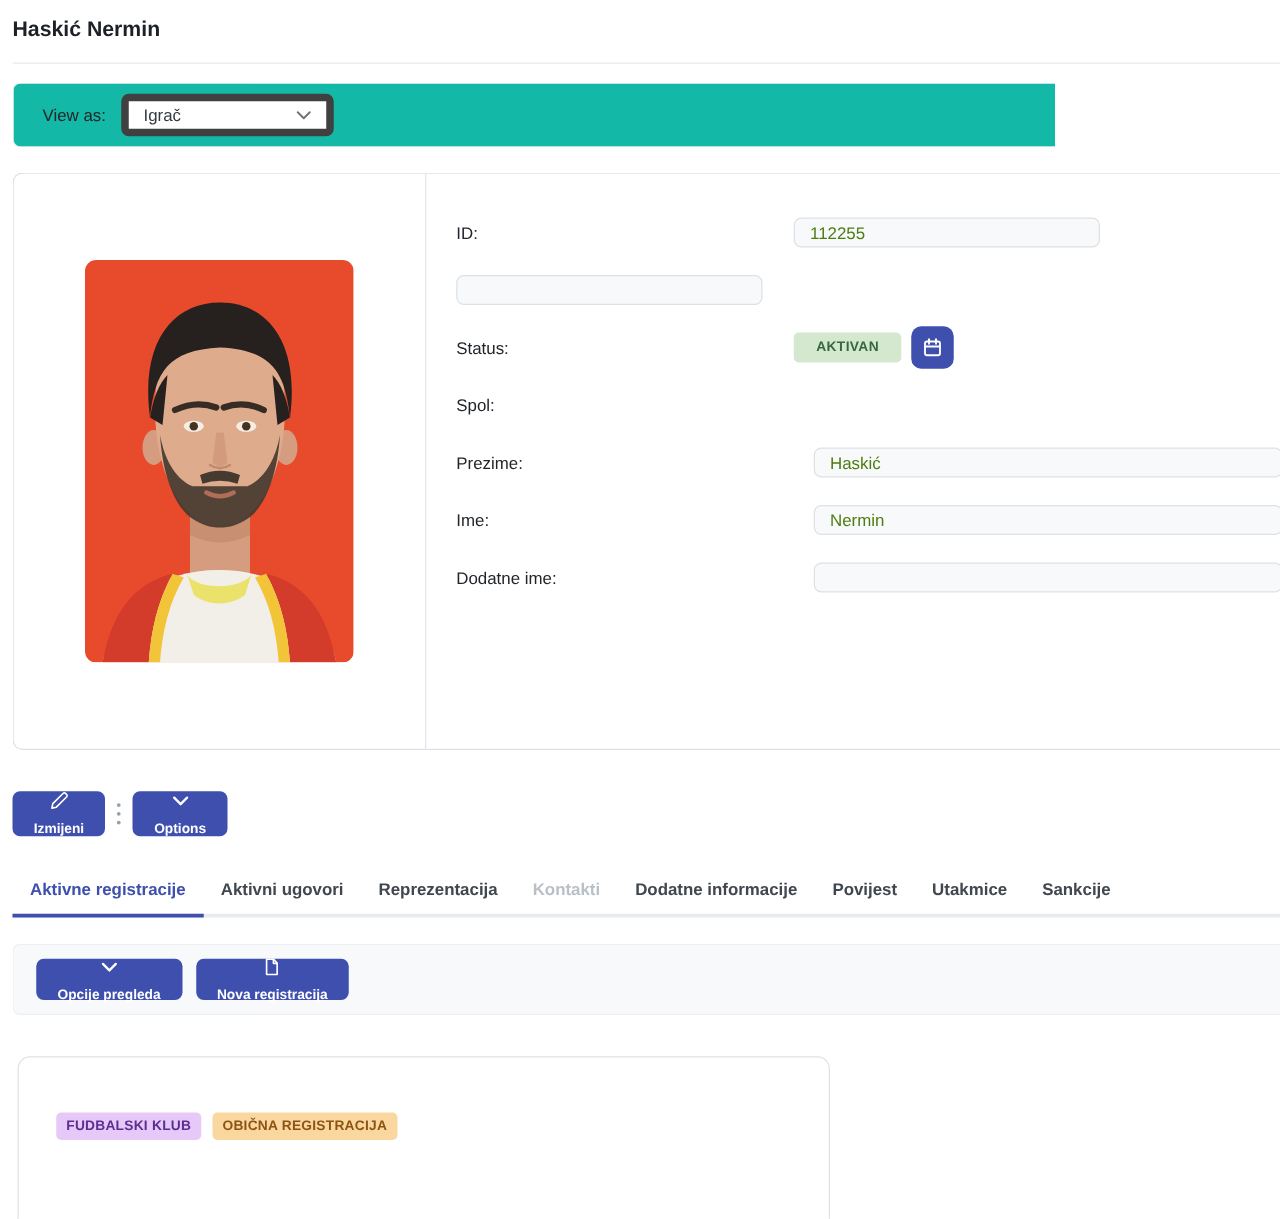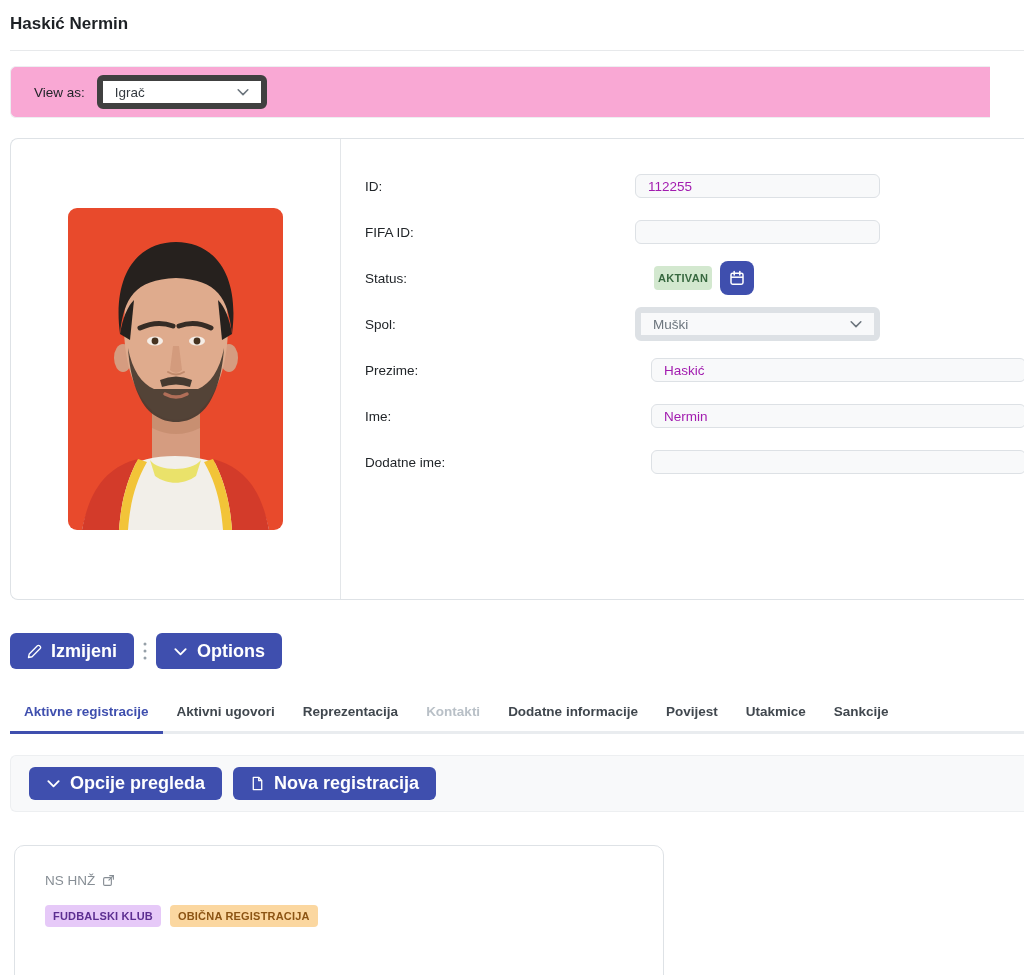--- a/index.html
+++ b/index.html
@@ -3,54 +3,54 @@
 <meta charset="utf-8">
 <style>
   * { margin:0; padding:0; box-sizing:border-box; }
   html,body { width:1024px; height:975px; overflow:hidden; background:#fff;
     font-family:"Liberation Sans", sans-serif; color:#212529; }
 
   .page-title { margin:14px 0 0 10px; font-size:17px; font-weight:700; color:#1d2125; }
   .title-rule { margin:16px 0 0 10px; width:1014px; border:none; border-top:1px solid #e7e9eb; }
 
   
-  .viewas-bar { margin:15px 0 0 10px; width:980px; height:52px; background:#f9a8d4;
+  .viewas-bar { margin:15px 0 0 10px; width:834px; height:52px; background:#14b8a6;
     border:1px solid #edeff1; border-right:none; border-radius:6px 0 0 6px;
     display:flex; align-items:center; padding-left:23px; gap:12px; }
   .viewas-label { font-size:13.5px; color:#212529; }
   .select { position:relative; background:#fff; border:6px solid #404040; border-radius:6px;
     height:34px; display:flex; align-items:center; padding:0 34px 0 12px;
     font-size:13.5px; color:#343a40; cursor:pointer; }
   .select .chev { position:absolute; right:11px; top:50%; transform:translateY(-50%); color:#6c757d; display:flex; }
   .viewas-select { width:170px; }
 
   
   .profile-card { margin:20px 0 0 10px; width:1016px; min-height:462px;
     border:1px solid #dee2e6; border-right:none; border-radius:8px 0 0 8px;
     display:flex; background:#fff; }
   .photo-col { width:341px; display:flex; align-items:center; justify-content:center; }
   .photo-frame { width:215px; height:322px; border-radius:9px; overflow:hidden; }
   .form-col { flex:1; border-left:1px solid #e3e6e9; padding:30px 0 0 24px; }
 
   .frow { display:flex; align-items:center; margin-bottom:12px; height:34px; }
   .flabel { width:270px; font-size:13.5px; color:#212529; }
   .inp { height:24px; background:#f8f9fa; border:1px solid #dde1e5; border-radius:6px;
-    padding:0 12px; font-size:13.5px; color:#a21caf; font-family:"Liberation Sans",sans-serif; }
+    padding:0 12px; font-size:13.5px; color:#4d7c0f; font-family:"Liberation Sans",sans-serif; }
   .inp.narrow, .select.narrow { width:245px; }
   .inp.wide { width:375px;margin-left:16px; }
   .select.field { background:#f8f9fa; border-color:#dde1e5; color:#6c757d; }
 
   .status-wrap { display:flex; align-items:center; gap:8px; }
   .badge-status { background:#d3e8cf; color:#37683f; font-size:11px; font-weight:700;
-    letter-spacing:.3px; padding:6px 4px; border-radius:4px;margin-left:19px; }
+    letter-spacing:.3px; padding:6px 18px; border-radius:4px; }
 
   .btn { display:inline-flex; align-items:center; justify-content:center; gap:9px;
     background:#3f4fae; color:#fff; border:none; border-radius:6px; height:36px;
-    font-size:18px; font-weight:700; padding:0 17px; cursor:pointer;
-    font-family:"Liberation Sans",sans-serif; }
+    font-size:11px; font-weight:700; padding:0 17px; cursor:pointer;
+    font-family:"Liberation Sans",sans-serif;flex-direction:column; }
   .btn-cal { width:34px; height:34px; padding:0; border-radius:8px; }
 
   
   .actions-row { margin:33px 0 0 10px; display:flex; align-items:center; }
   .dots-sep { margin:0 9px; color:#96a0a8; display:flex; }
 
   
   .tabs { margin:22px 0 0 10px; width:1014px; display:flex;
     border-bottom:3px solid #e9ecef; }
   .tab { position:relative; padding:13px 14px 12px; font-size:13.5px; font-weight:700;
@@ -140,49 +140,40 @@
       </svg>
     </div>
   </div>
 
   <div class="form-col">
     <div class="frow">
       <label class="flabel">ID:</label>
       <input class="inp narrow" readonly="" value="112255" style="">
     </div>
     <div class="frow">
-      <label class="flabel">FIFA ID:</label>
       <input class="inp narrow" readonly="" value="" style="">
     </div>
     <div class="frow">
       <label class="flabel">Status:</label>
       <div class="status-wrap">
         <span class="badge-status">AKTIVAN</span>
         <button class="btn btn-cal">
           <span>
             <svg width="16" height="16" viewBox="0 0 16 16">
                 <rect x="2" y="3.2" width="12" height="11" rx="1.6" fill="none" stroke="#fff" stroke-width="1.5"></rect>
                 <line x1="5.2" y1="1.4" x2="5.2" y2="5" stroke="#fff" stroke-width="1.5" stroke-linecap="round"></line>
                 <line x1="10.8" y1="1.4" x2="10.8" y2="5" stroke="#fff" stroke-width="1.5" stroke-linecap="round"></line>
                 <line x1="2" y1="7.2" x2="14" y2="7.2" stroke="#fff" stroke-width="1.5"></line>
               </svg>
           </span>
         </button>
       </div>
     </div>
     <div class="frow">
       <label class="flabel">Spol:</label>
-      <div class="select field narrow">
-        <span>Muški</span>
-        <span class="chev">
-          <svg width="14" height="14" viewBox="0 0 16 16">
-              <path d="M2.5 5.5l5.5 5.5 5.5-5.5" fill="none" stroke="currentColor" stroke-width="1.8" stroke-linecap="round" stroke-linejoin="round"></path>
-            </svg>
-        </span>
-      </div>
     </div>
     <div class="frow">
       <label class="flabel">Prezime:</label>
       <input class="inp wide" readonly="" value="Haskić" style="">
     </div>
     <div class="frow">
       <label class="flabel">Ime:</label>
       <input class="inp wide" readonly="" value="Nermin" style="">
     </div>
     <div class="frow">
@@ -243,27 +234,17 @@
       <svg width="15" height="15" viewBox="0 0 16 16">
           <path d="M3.5 1.5h6L12.5 4.8v9.7h-9z" fill="none" stroke="#fff" stroke-width="1.4" stroke-linejoin="round"></path>
           <path d="M9.3 1.5v3.5h3.2" fill="none" stroke="#fff" stroke-width="1.4" stroke-linejoin="round"></path>
         </svg>
     </span>
     <span>Nova registracija</span>
   </button>
 </div>
 
 <div class="reg-card">
-  <div class="fed-line">
-    <span>NS HNŽ</span>
-    <span>
-      <svg width="13" height="13" viewBox="0 0 16 16">
-          <rect x="2" y="4.5" width="9.5" height="9.5" rx="1.5" fill="none" stroke="currentColor" stroke-width="1.4"></rect>
-          <path d="M9.5 2h4.5v4.5" fill="none" stroke="currentColor" stroke-width="1.4" stroke-linecap="round"></path>
-          <path d="M14 2L8.5 7.5" fill="none" stroke="currentColor" stroke-width="1.4" stroke-linecap="round"></path>
-        </svg>
-    </span>
-  </div>
   <div class="badges-line">
     <span class="pill pill-club">FUDBALSKI KLUB</span>
     <span class="pill pill-reg">OBIČNA REGISTRACIJA</span>
   </div>
 </div>
 
 </body></html>

